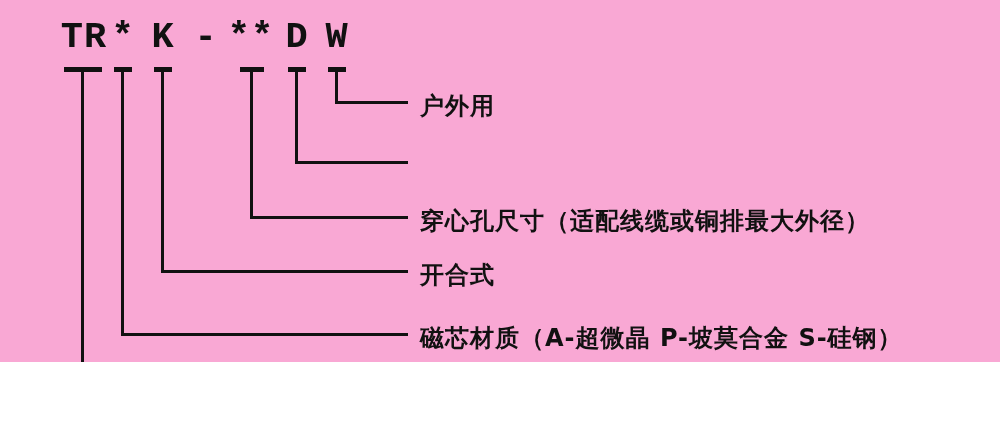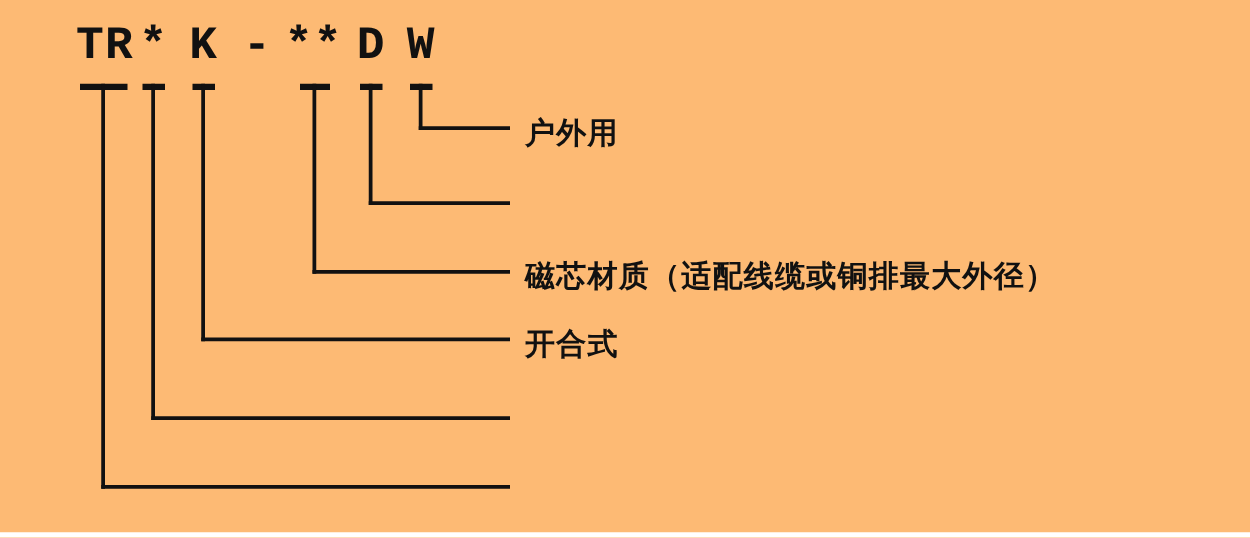--- a/index.html
+++ b/index.html
@@ -3,22 +3,22 @@
 <meta charset="utf-8">
 <style>
   html, body {
     margin: 0;
     padding: 0;
     background: #ffffff;
   }
   .stage {
     position: relative;
     width: 1000px;
-    height: 426px;
-    background: #fdba74;
+    height: 362px;
+    background: #f9a8d4;
     overflow: hidden;
     font-family: "DejaVu Sans", "Liberation Sans", sans-serif;
     color: #111111;
   }
   .code-row {
     position: absolute;
     inset: 0;
     pointer-events: none;
   }
   .code-part {
@@ -89,34 +89,35 @@
   <div class="branch">
     <div class="cap" style="left:288px;width:18px"></div>
     <div class="vline" style="left:295px;height:97px"></div>
     <div class="hline" style="left:295px;top:161px;width:113px"></div>
   </div>
 
   <div class="branch">
     <div class="cap" style="left:240px;width:24px"></div>
     <div class="vline" style="left:250px;height:152px"></div>
     <div class="hline" style="left:250px;top:216px;width:158px"></div>
-    <div class="label" style="top:205px">磁芯材质（适配线缆或铜排最大外径）</div>
+    <div class="label" style="top:205px">穿心孔尺寸（适配线缆或铜排最大外径）</div>
   </div>
 
   <div class="branch">
     <div class="cap" style="left:154px;width:18px"></div>
     <div class="vline" style="left:161px;height:206px"></div>
     <div class="hline" style="left:161px;top:270px;width:247px"></div>
     <div class="label" style="top:259px">开合式</div>
   </div>
 
   <div class="branch">
     <div class="cap" style="left:114px;width:18px"></div>
     <div class="vline" style="left:121px;height:269px"></div>
     <div class="hline" style="left:121px;top:333px;width:287px"></div>
+    <div class="label" style="top:322px">磁芯材质（A-超微晶 P-坡莫合金 S-硅钢）</div>
   </div>
 
   <div class="branch">
     <div class="cap" style="left:64px;width:38px"></div>
     <div class="vline" style="left:81px;height:324px"></div>
     <div class="hline" style="left:81px;top:388px;width:327px"></div>
   </div>
 
 </div>
 

